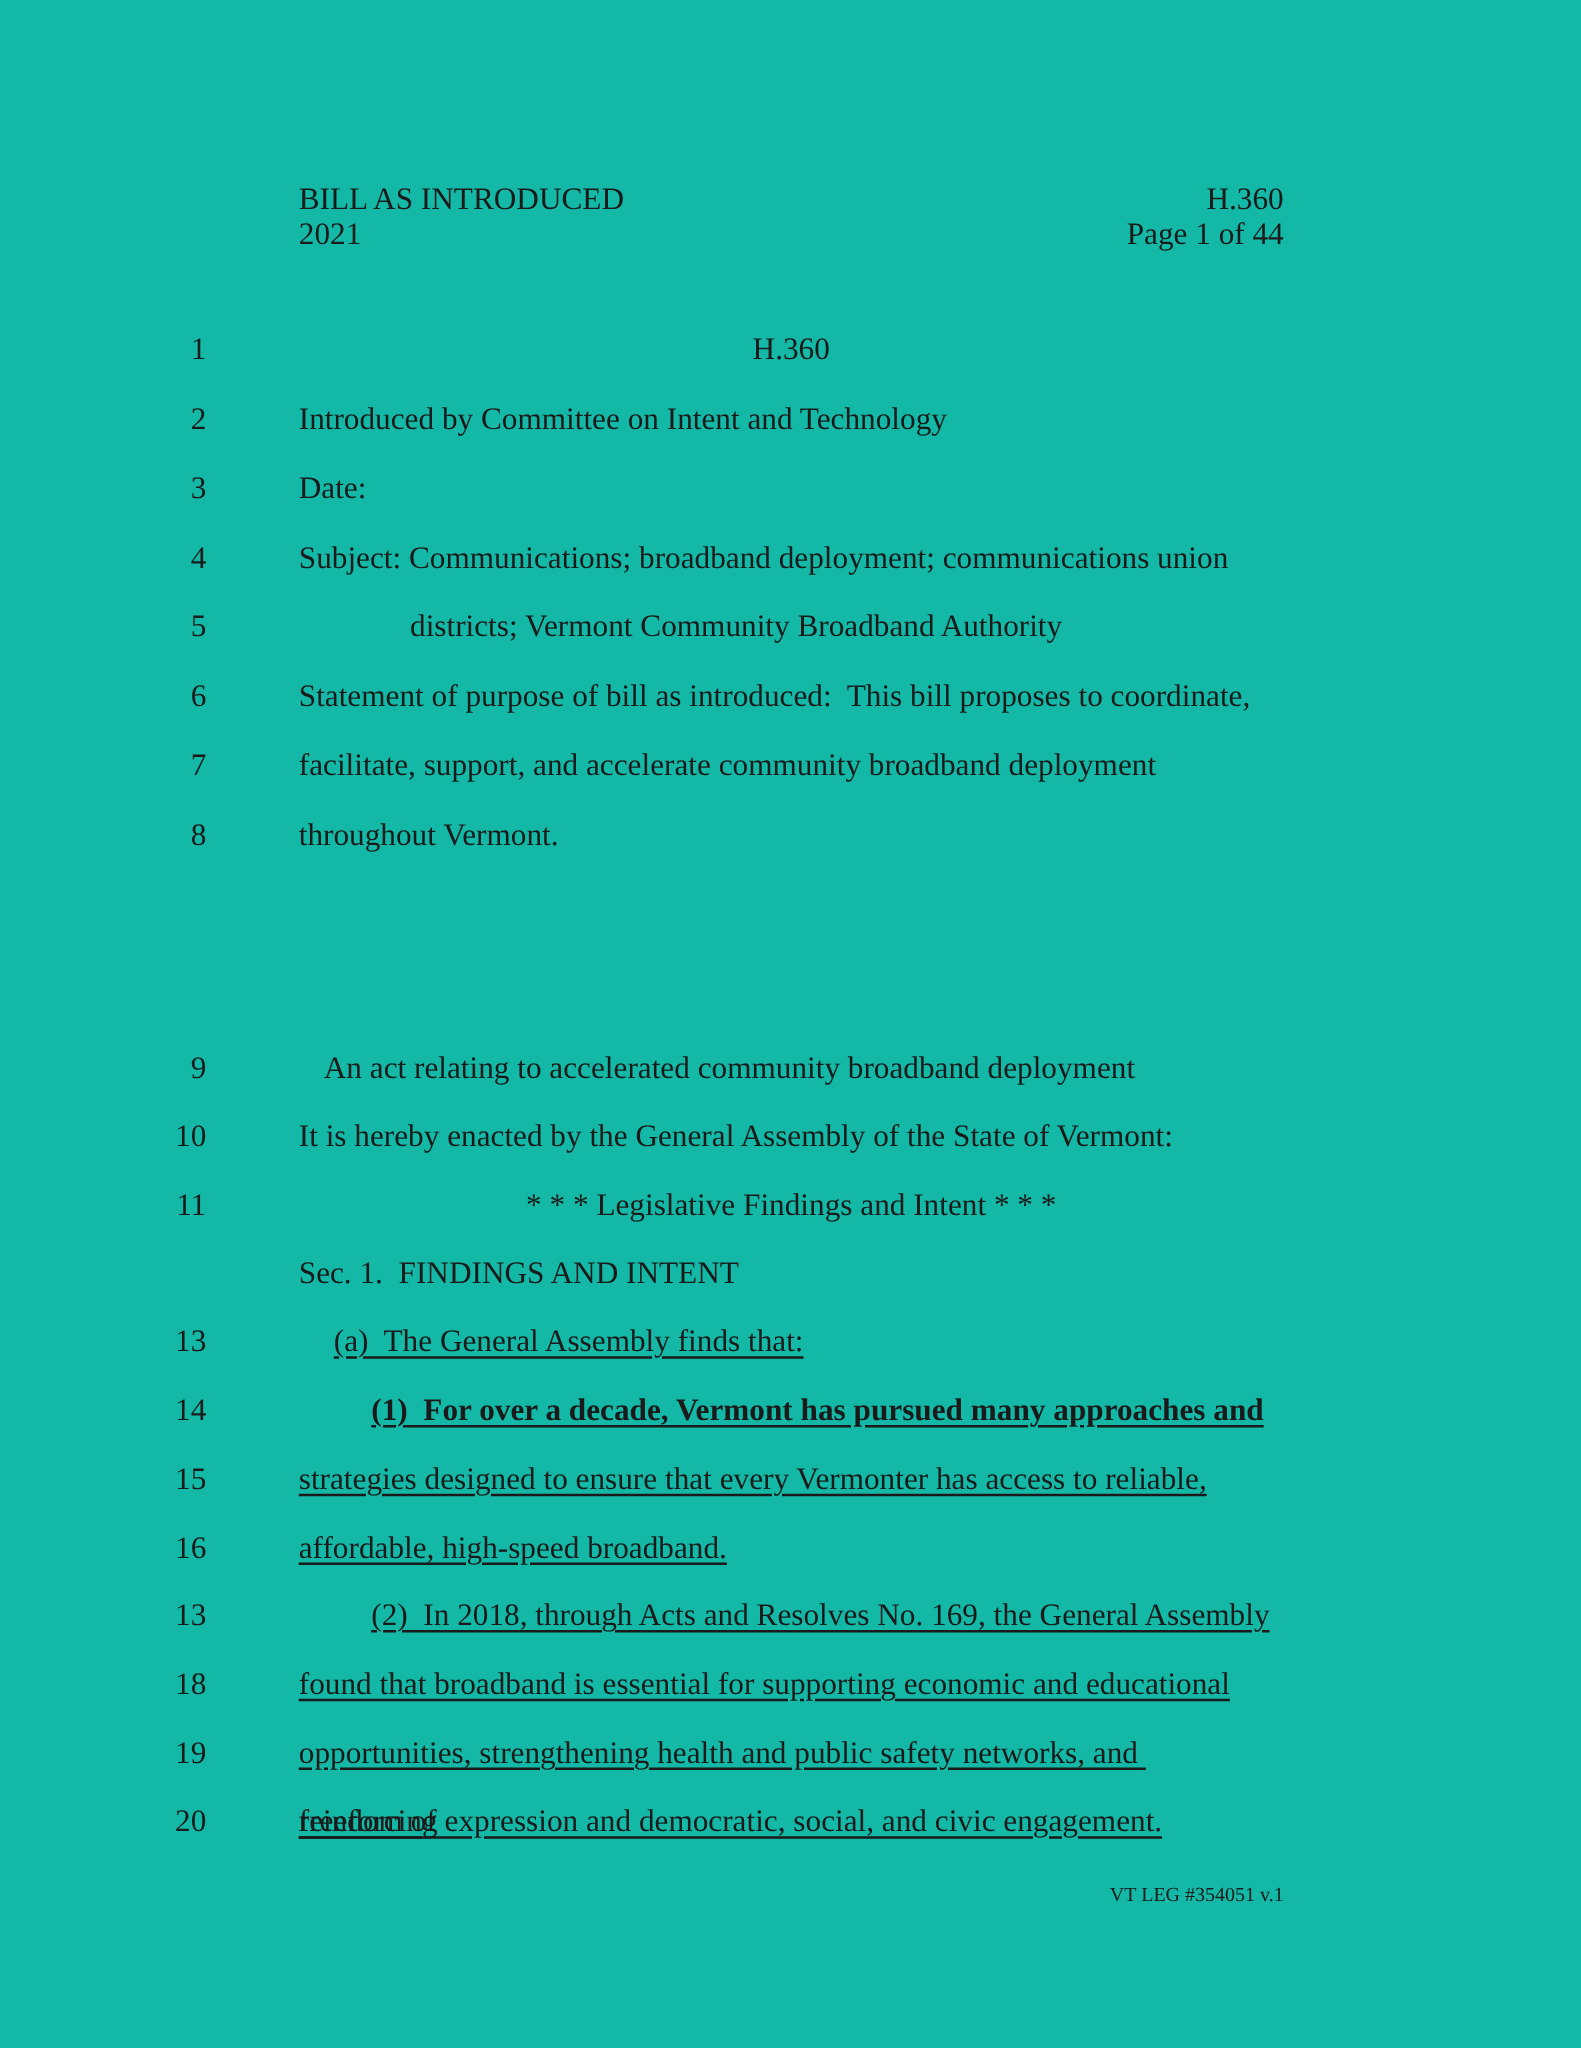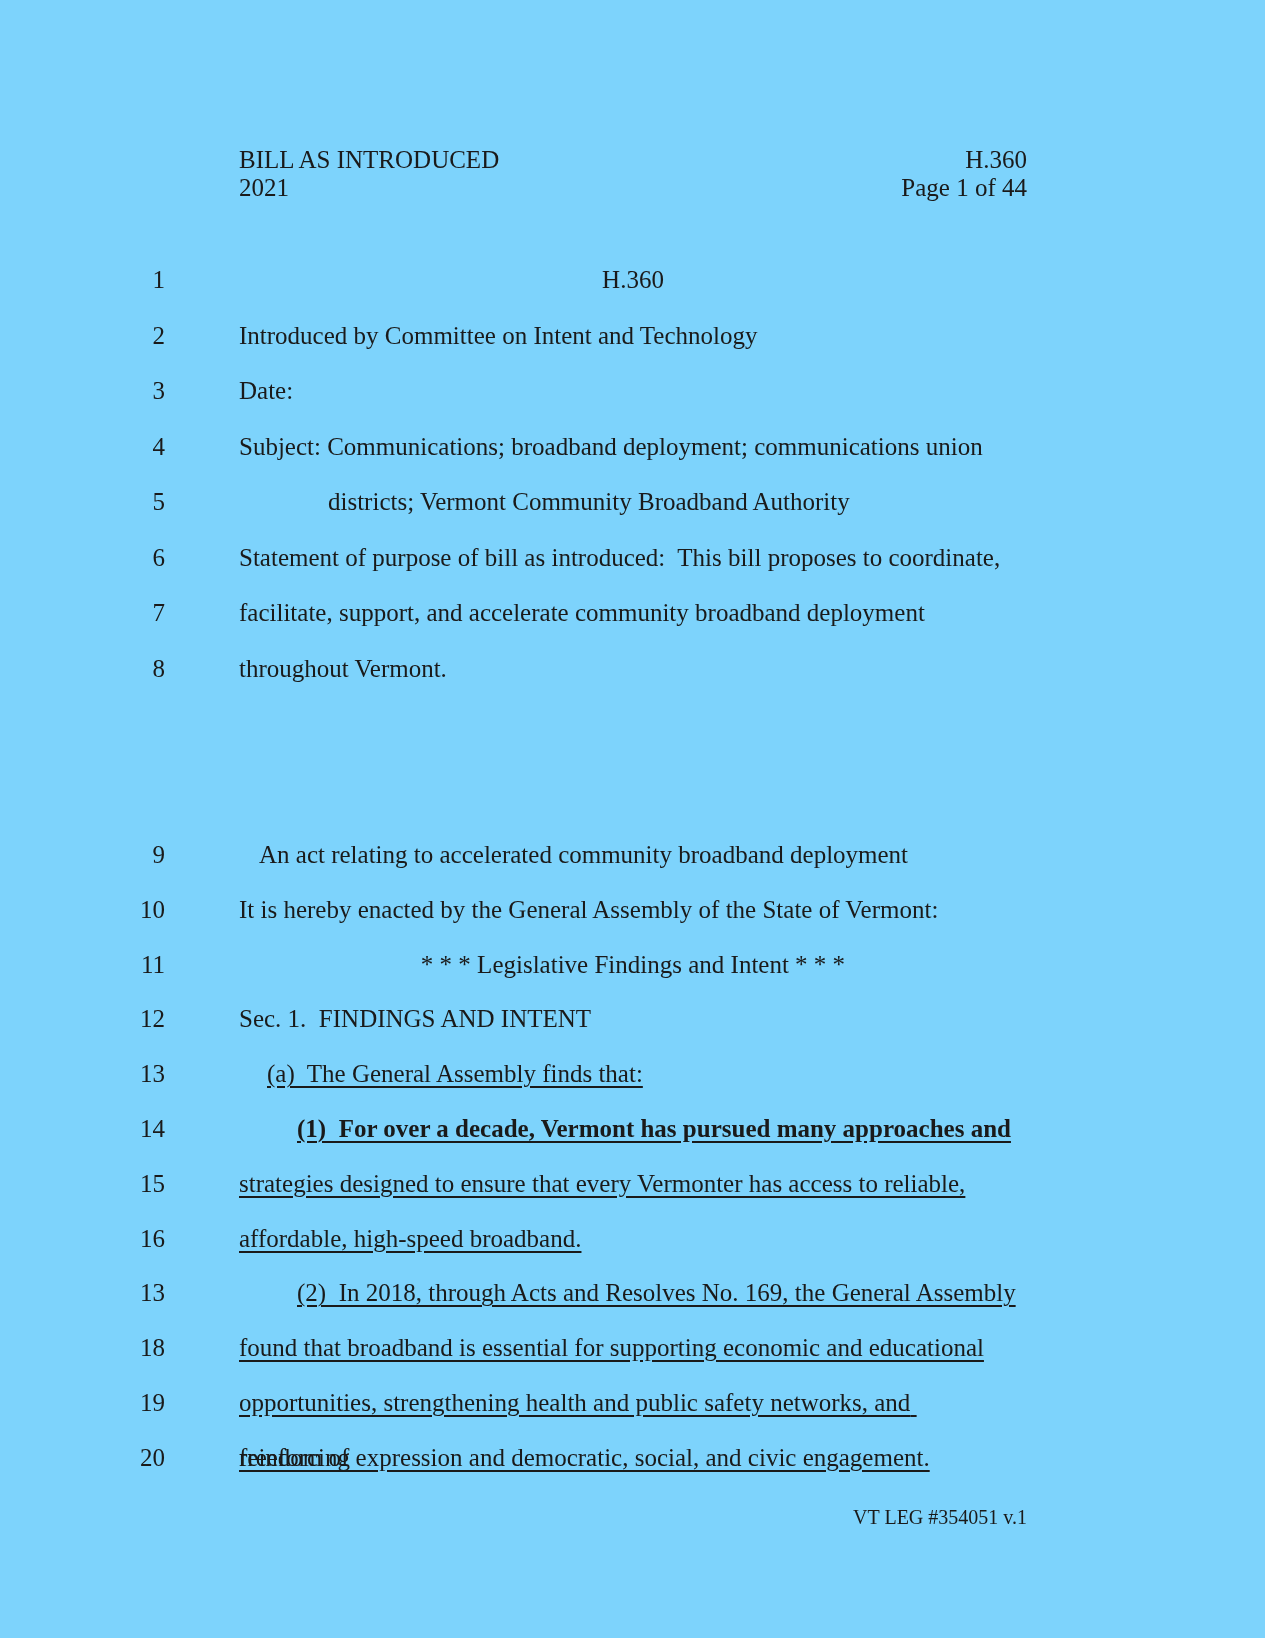--- a/index.html
+++ b/index.html
@@ -4,21 +4,21 @@
 <style>
   html, body {
     margin: 0;
     padding: 0;
     background: #ffffff;
   }
   .page {
     position: relative;
     width: 1265px;
     height: 1638px;
-    background: #7dd3fc;
+    background: #14b8a6;
     color: #1a1a1a;
     font-family: "Liberation Serif", "DejaVu Serif", serif;
     font-size: 25px;
     overflow: hidden;
   }
   .header {
     position: absolute;
     top: 146px;
     left: 239px;
     right: 238px;
@@ -49,21 +49,21 @@
   .txt.center { text-align: center; }
   .txt.u {
     text-decoration: underline;
     text-decoration-thickness: 2px;
     text-underline-offset: 4px;
   }
   .footer {
     position: absolute;
     top: 1506px;
     right: 238px;
-    font-size: 20px;
+    font-size: 16px;
     line-height: 22px;
   }
 </style>
 </head>
 <body>
 
 <div class="page">
 
   <div class="header">
     <div class="header-row">
@@ -117,21 +117,20 @@
     </div>
       <div class="line-row">
       <span class="num">10</span>
       <span class="txt">It is hereby enacted by the General Assembly of the State of Vermont:</span>
     </div>
       <div class="line-row">
       <span class="num">11</span>
       <span class="txt center">* * * Legislative Findings and Intent * * *</span>
     </div>
       <div class="line-row">
-      <span class="num">12</span>
       <span class="txt">Sec. 1.  FINDINGS AND INTENT</span>
     </div>
       <div class="line-row">
       <span class="num">13</span>
       <span class="txt u" style="padding-left: 28px;">(a)  The General Assembly finds that:</span>
     </div>
       <div class="line-row">
       <span class="num">14</span>
       <span class="txt u" style="padding-left: 58px; font-weight: bold;">(1)  For over a decade, Vermont has pursued many approaches and</span>
     </div>

